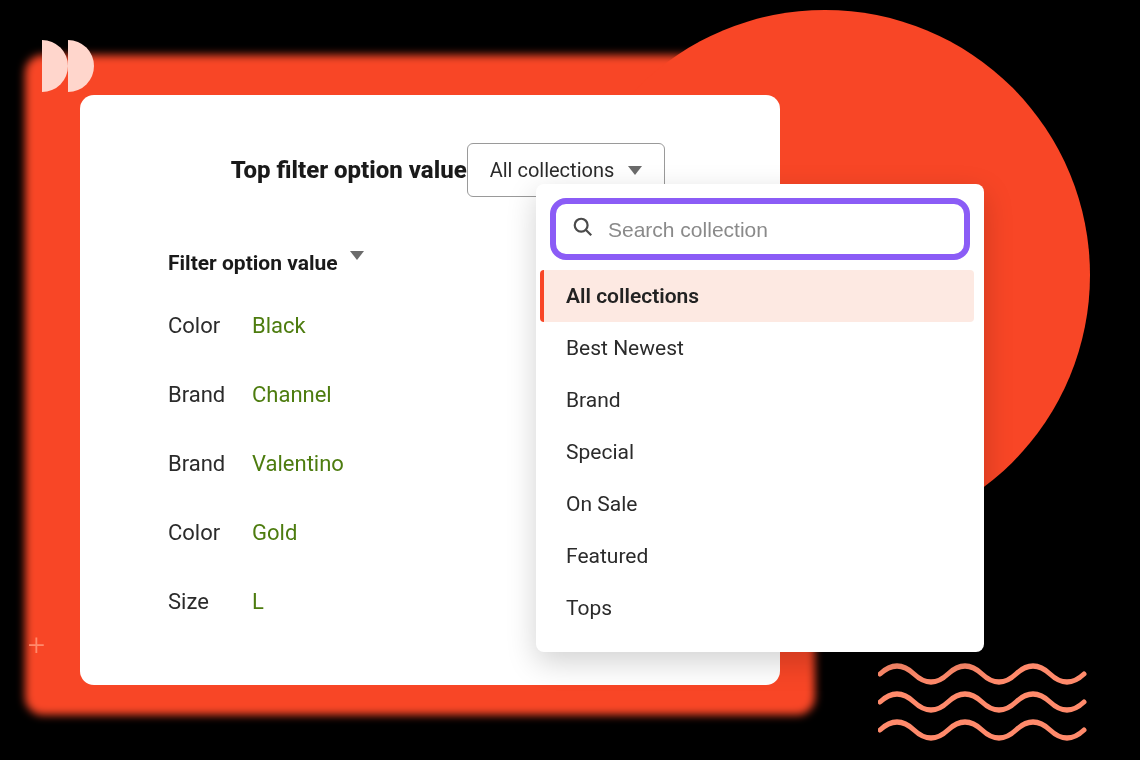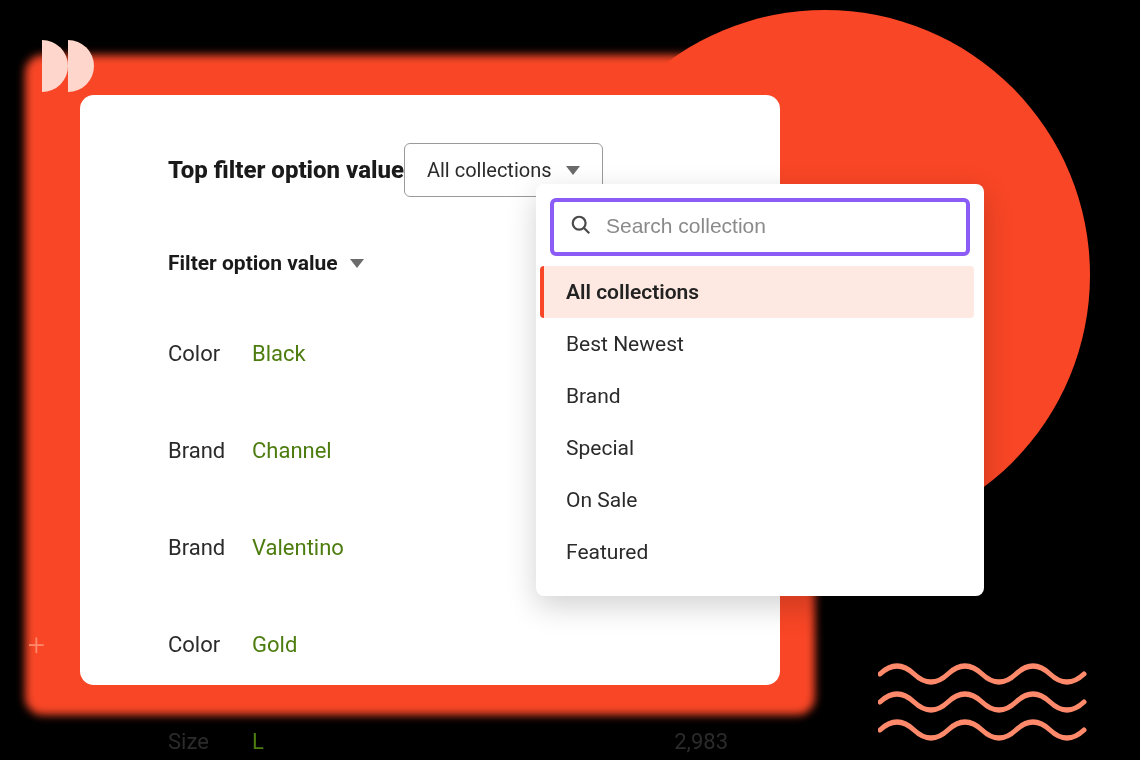--- a/index.html
+++ b/index.html
@@ -61,21 +61,21 @@
       left: 80px;
       top: 95px;
       width: 700px;
       height: 590px;
       background: #fff;
       border-radius: 14px;
       padding: 48px 52px 40px 88px;
     }
     .card-header {
       display: flex;
-      justify-content: flex-start;
+      justify-content: center;
       align-items: center;
       margin-bottom: 54px;
     }
     .card-title {
       font-size: 24px;
       font-weight: 800;
       color: #1a1a1a;
     }
     .collections-select {
       display: flex;
@@ -89,55 +89,53 @@
       cursor: pointer;
     }
     .caret-down {
       width: 0; height: 0;
       border-left: 7px solid transparent;
       border-right: 7px solid transparent;
       border-top: 9px solid #6b6b6b;
     }
     .col-header {
       display: inline-flex;
-      align-items: center;
       gap: 12px;
       font-size: 21px;
       font-weight: 700;
       color: #1a1a1a;
       margin-bottom: 38px;
       cursor: pointer;
     }
     .rows { display: flex; flex-direction: column; gap: 44px; }
     .row {
       display: flex;
       align-items: baseline;
       font-size: 22px;
       color: #2b2b2b;
-      margin-top: 28px;
     }
     .row .key { width: 84px; }
     .row .val { color: #4d7c0f; font-weight: 400; }
     .row .count { margin-left: auto; color: #2b2b2b; }
     .dropdown {
       position: absolute;
       left: 536px;
       top: 184px;
       width: 448px;
       background: #fff;
       border-radius: 8px;
       box-shadow: 0 10px 30px rgba(0,0,0,0.18);
       padding: 14px 10px 18px 10px;
     }
     .search {
       display: flex;
-      align-items: flex-start;
+      align-items: flex-end;
       gap: 14px;
-      border: 4px solid #8b5cf6;
-      border-radius: 6px;
+      border: 6px solid #8b5cf6;
+      border-radius: 16px;
       padding: 12px 16px;
       margin: 0 4px 10px 4px;
     }
     .search input {
       border: none;
       outline: none;
       font-size: 21px;
       color: #333;
       width: 100%;
     }
@@ -230,14 +228,15 @@
     </span>
     <input type="text" placeholder="Search collection" style="">
   </div>
   <div class="menu" id="menu">
       <div class="menu-item selected">All collections</div>
       <div class="menu-item">Best Newest</div>
       <div class="menu-item">Brand</div>
       <div class="menu-item">Special</div>
       <div class="menu-item">On Sale</div>
       <div class="menu-item">Featured</div>
+      <div class="menu-item">Tops</div>
     </div>
 </div>
 
 </body></html>

